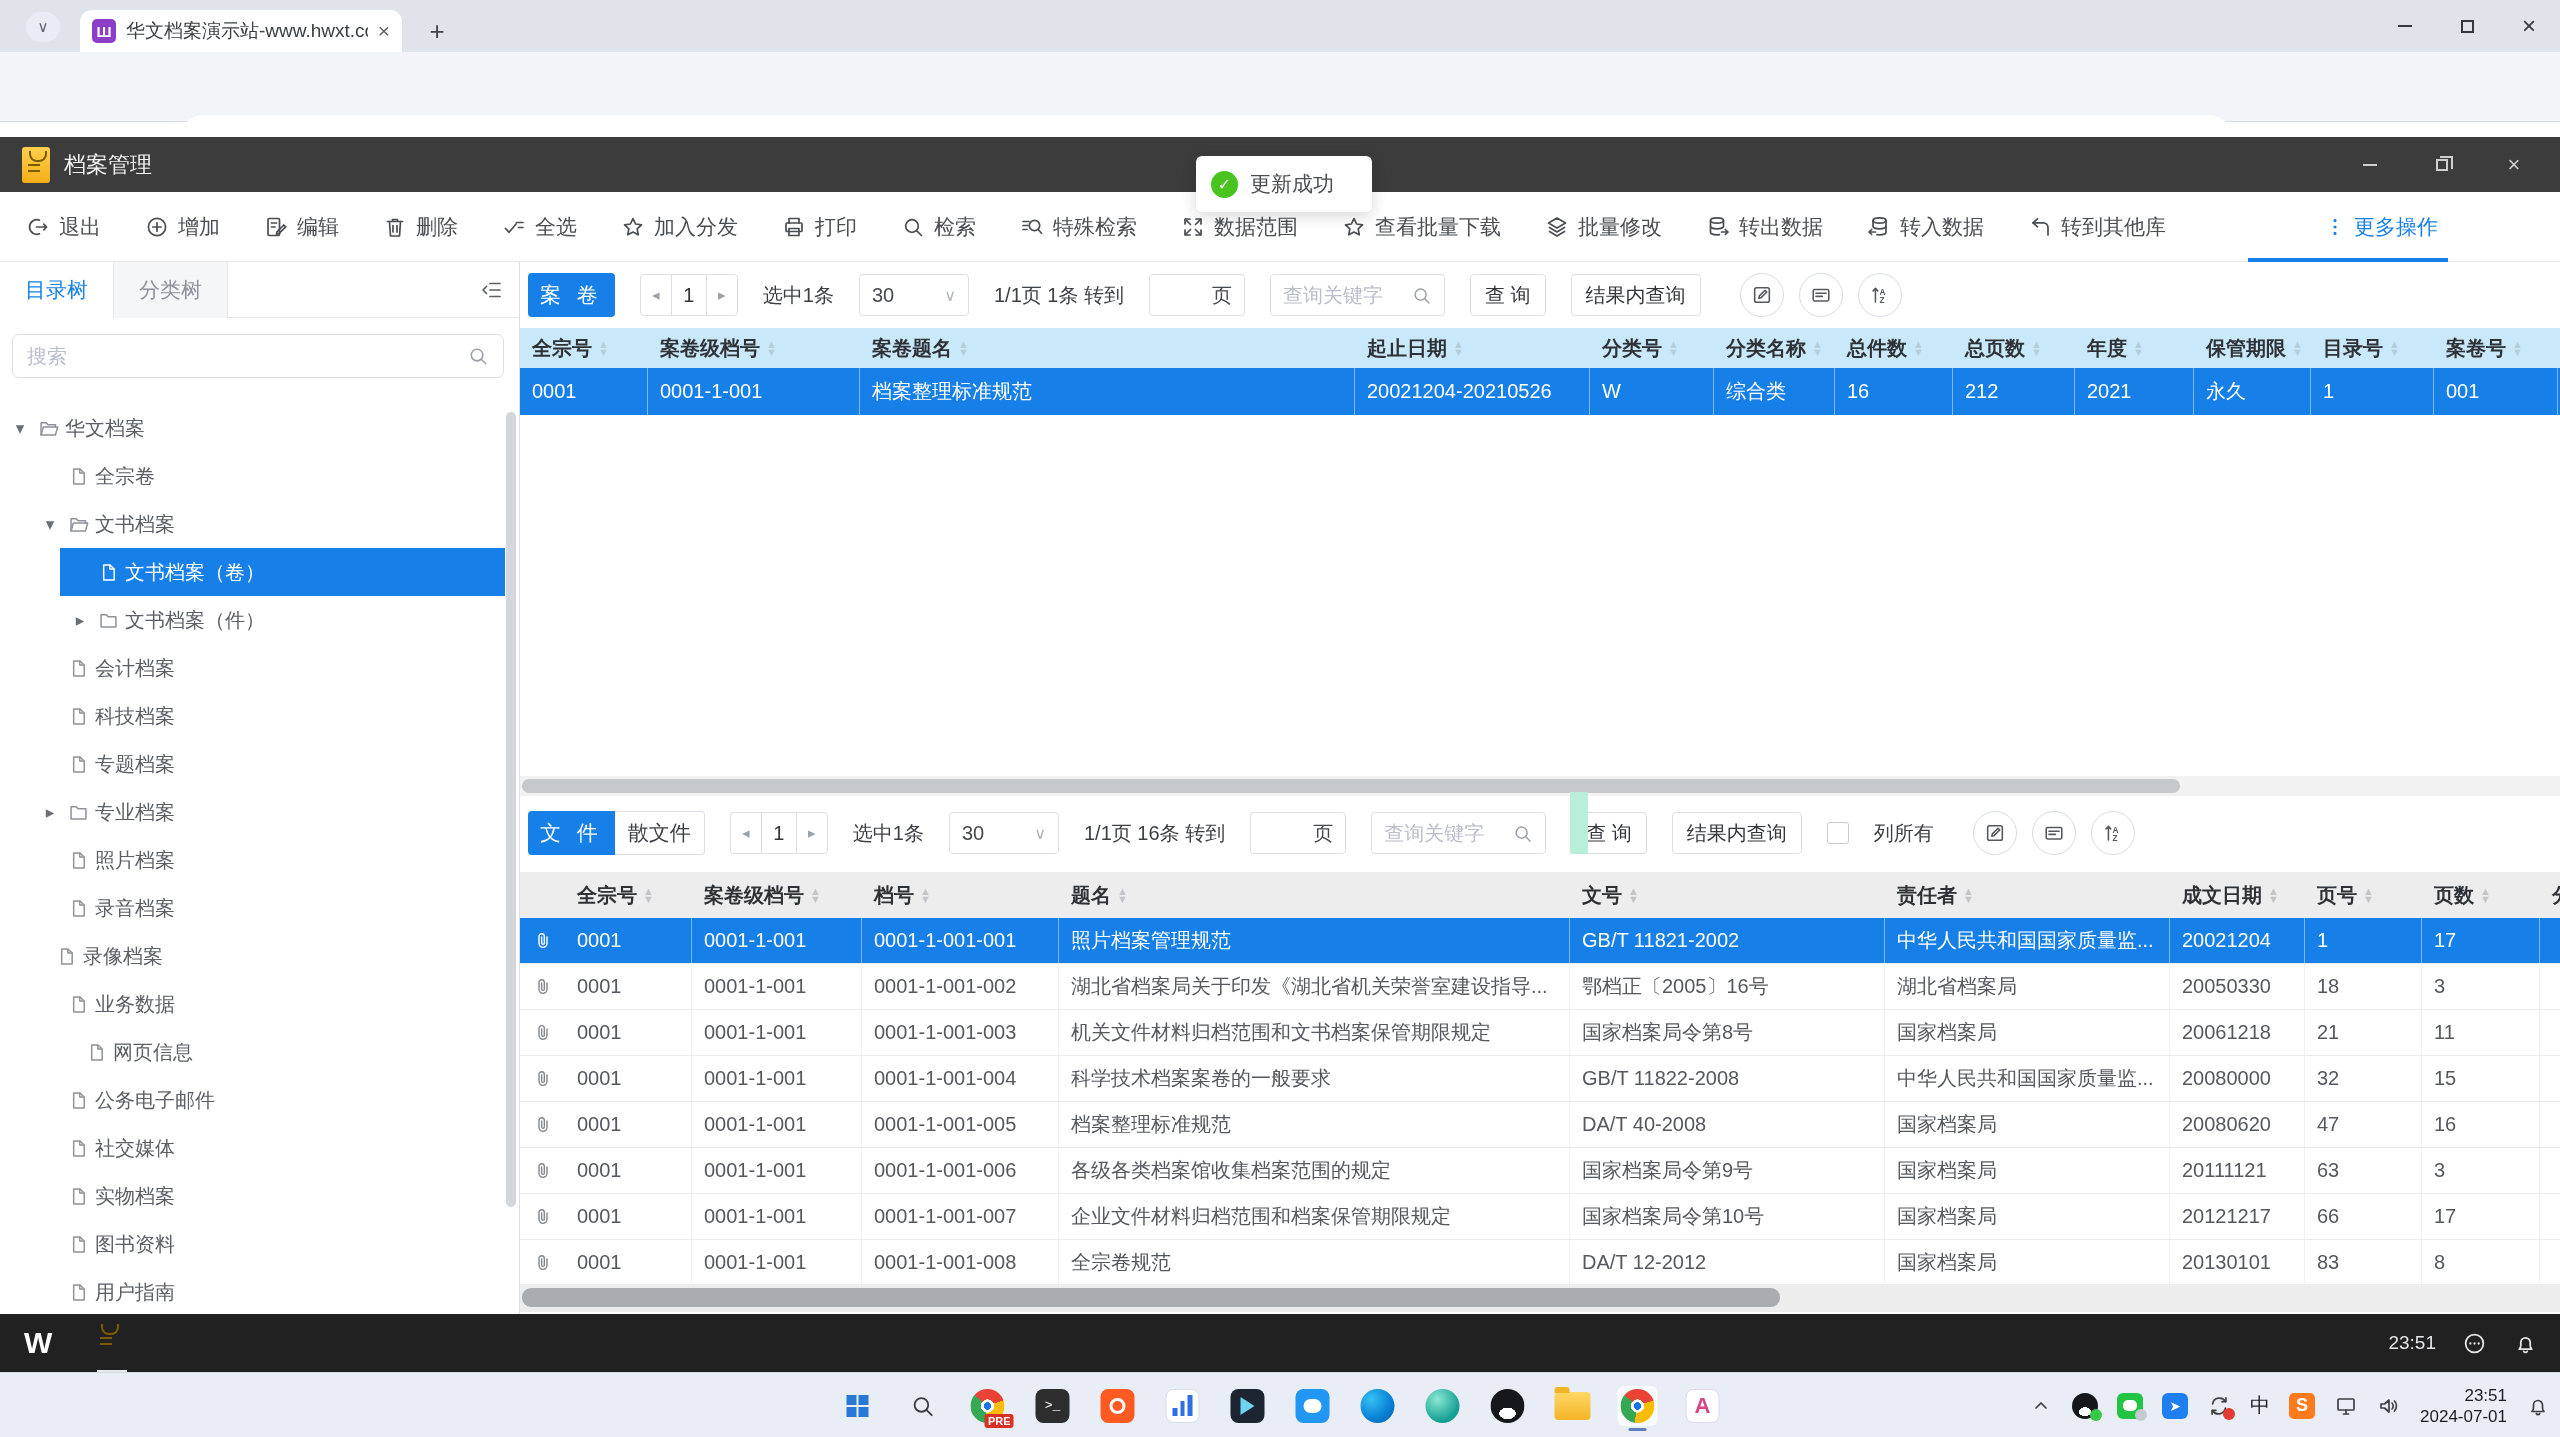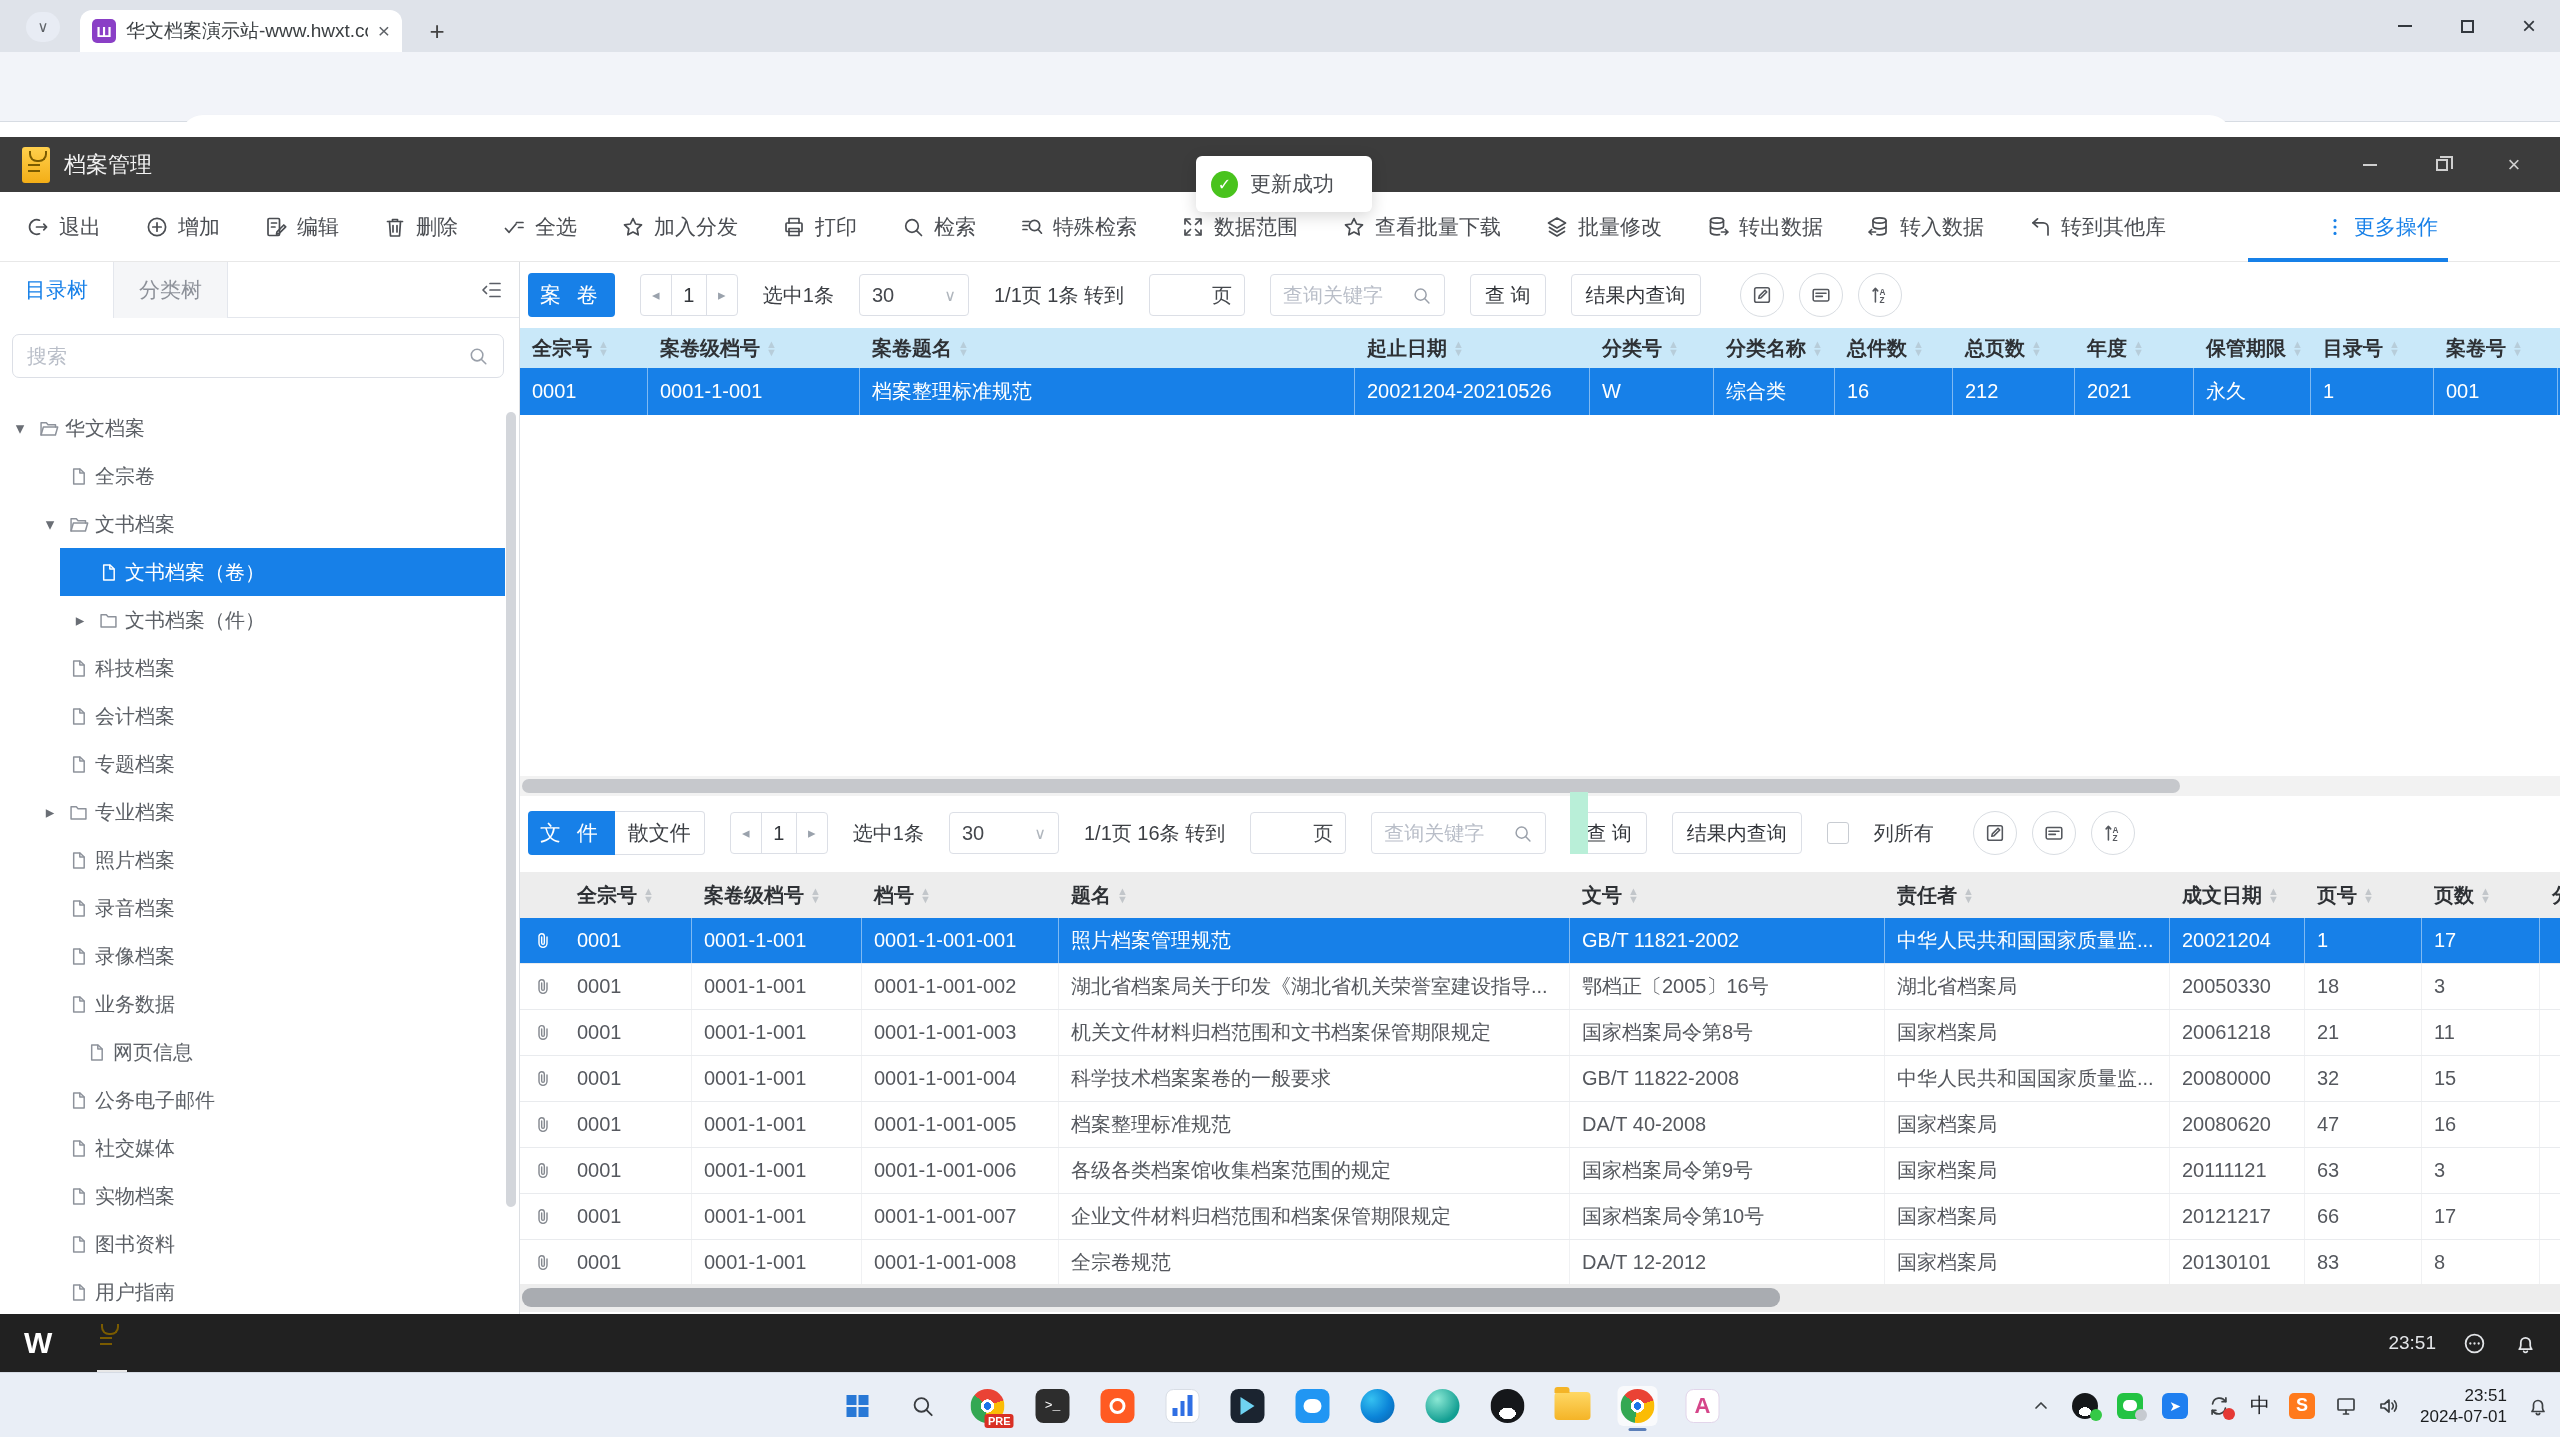--- a/index.html
+++ b/index.html
@@ -569,34 +569,34 @@
           <svg class="ic">
             <use href="#i-folder"></use>
           </svg>
           <span class="tlabel">文书档案（件）</span>
         </div>
         <div class="tree-row" style="padding-left: 38px;">
           <span class="caret"></span>
           <svg class="ic">
             <use href="#i-doc"></use>
           </svg>
+          <span class="tlabel">会计档案</span>
+        </div>
+        <div class="tree-row" style="padding-left: 38px;">
+          <span class="caret"></span>
+          <svg class="ic">
+            <use href="#i-doc"></use>
+          </svg>
           <span class="tlabel">科技档案</span>
         </div>
         <div class="tree-row" style="padding-left: 38px;">
           <span class="caret"></span>
           <svg class="ic">
             <use href="#i-doc"></use>
           </svg>
-          <span class="tlabel">会计档案</span>
-        </div>
-        <div class="tree-row" style="padding-left: 38px;">
-          <span class="caret"></span>
-          <svg class="ic">
-            <use href="#i-doc"></use>
-          </svg>
           <span class="tlabel">专题档案</span>
         </div>
         <div class="tree-row" style="padding-left: 38px;">
           <span class="caret">▸</span>
           <svg class="ic">
             <use href="#i-folder"></use>
           </svg>
           <span class="tlabel">专业档案</span>
         </div>
         <div class="tree-row" style="padding-left: 38px;">
@@ -606,21 +606,21 @@
           </svg>
           <span class="tlabel">照片档案</span>
         </div>
         <div class="tree-row" style="padding-left: 38px;">
           <span class="caret"></span>
           <svg class="ic">
             <use href="#i-doc"></use>
           </svg>
           <span class="tlabel">录音档案</span>
         </div>
-        <div class="tree-row" style="padding-left: 38px;">
+        <div class="tree-row" style="padding-left: 26px;">
           <span class="caret"></span>
           <svg class="ic">
             <use href="#i-doc"></use>
           </svg>
           <span class="tlabel">录像档案</span>
         </div>
         <div class="tree-row" style="padding-left: 38px;">
           <span class="caret"></span>
           <svg class="ic">
             <use href="#i-doc"></use>

